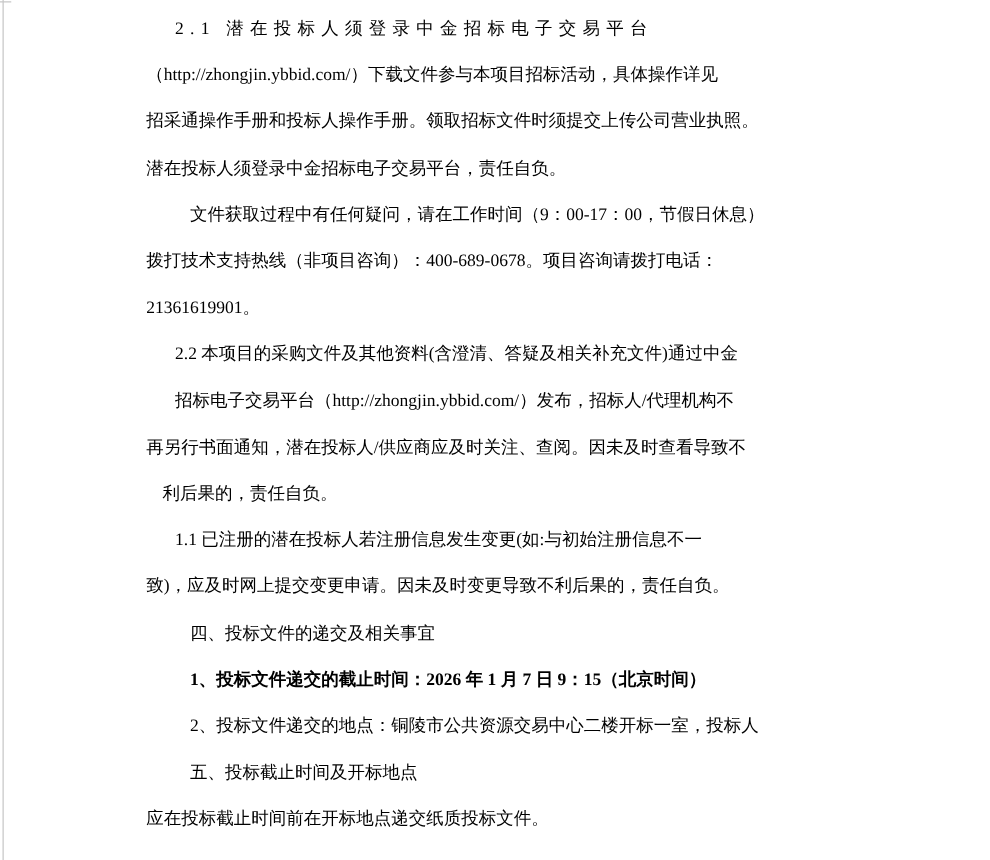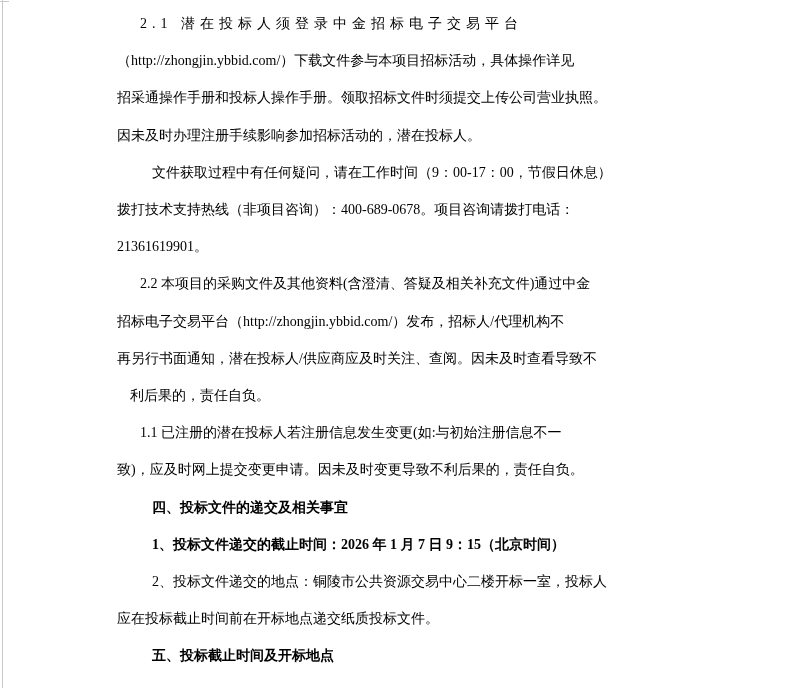--- a/index.html
+++ b/index.html
@@ -37,42 +37,42 @@
     width: 560px;
     color: var(--ink);
   }
   .line {
     font-size: 14px;
     line-height: 37.2px;
     white-space: nowrap;
     color: var(--ink);
   }
   .line.bold {
-    font-weight: bold;
+    font-weight: normal;
   }
 </style>
 </head>
 <body>
 
 <div class="page">
   <div class="edge-line-top"></div>
   <div class="edge-line-left"></div>
   <div class="text-block">
       <div class="line" style="padding-left: 23px; letter-spacing: 5px;">2.1 潜在投标人须登录中金招标电子交易平台</div>
       <div class="line" style="padding-left: 0px;">（http://zhongjin.ybbid.com/）下载文件参与本项目招标活动，具体操作详见</div>
       <div class="line" style="padding-left: 0px;">招采通操作手册和投标人操作手册。领取招标文件时须提交上传公司营业执照。</div>
-      <div class="line" style="padding-left: 0px;">因未及时办理注册手续影响参加招标活动的，潜在投标人。</div>
+      <div class="line" style="padding-left: 0px;">潜在投标人须登录中金招标电子交易平台，责任自负。</div>
       <div class="line" style="padding-left: 35px;">文件获取过程中有任何疑问，请在工作时间（9：00-17：00，节假日休息）</div>
       <div class="line" style="padding-left: 0px;">拨打技术支持热线（非项目咨询）：400-689-0678。项目咨询请拨打电话：</div>
       <div class="line" style="padding-left: 0px;">21361619901。</div>
       <div class="line" style="padding-left: 23px;">2.2 本项目的采购文件及其他资料(含澄清、答疑及相关补充文件)通过中金</div>
-      <div class="line" style="padding-left: 0px;">招标电子交易平台（http://zhongjin.ybbid.com/）发布，招标人/代理机构不</div>
+      <div class="line" style="padding-left: 0px; margin-left: 23px;">招标电子交易平台（http://zhongjin.ybbid.com/）发布，招标人/代理机构不</div>
       <div class="line" style="padding-left: 0px;">再另行书面通知，潜在投标人/供应商应及时关注、查阅。因未及时查看导致不</div>
       <div class="line" style="padding-left: 0px; margin-left: 13px;">利后果的，责任自负。</div>
       <div class="line" style="padding-left: 23px;">1.1 已注册的潜在投标人若注册信息发生变更(如:与初始注册信息不一</div>
       <div class="line" style="padding-left: 0px;">致)，应及时网上提交变更申请。因未及时变更导致不利后果的，责任自负。</div>
       <div class="line bold" style="padding-left: 35px;">四、投标文件的递交及相关事宜</div>
       <div class="line" style="padding-left: 35px; font-weight: bold;">1、投标文件递交的截止时间：2026 年 1 月 7 日 9：15（北京时间）</div>
       <div class="line" style="padding-left: 35px;">2、投标文件递交的地点：铜陵市公共资源交易中心二楼开标一室，投标人</div>
+      <div class="line bold" style="padding-left: 35px;">五、投标截止时间及开标地点</div>
       <div class="line" style="padding-left: 0px;">应在投标截止时间前在开标地点递交纸质投标文件。</div>
-      <div class="line bold" style="padding-left: 35px;">五、投标截止时间及开标地点</div>
     </div>
 </div>
 
 </body></html>

